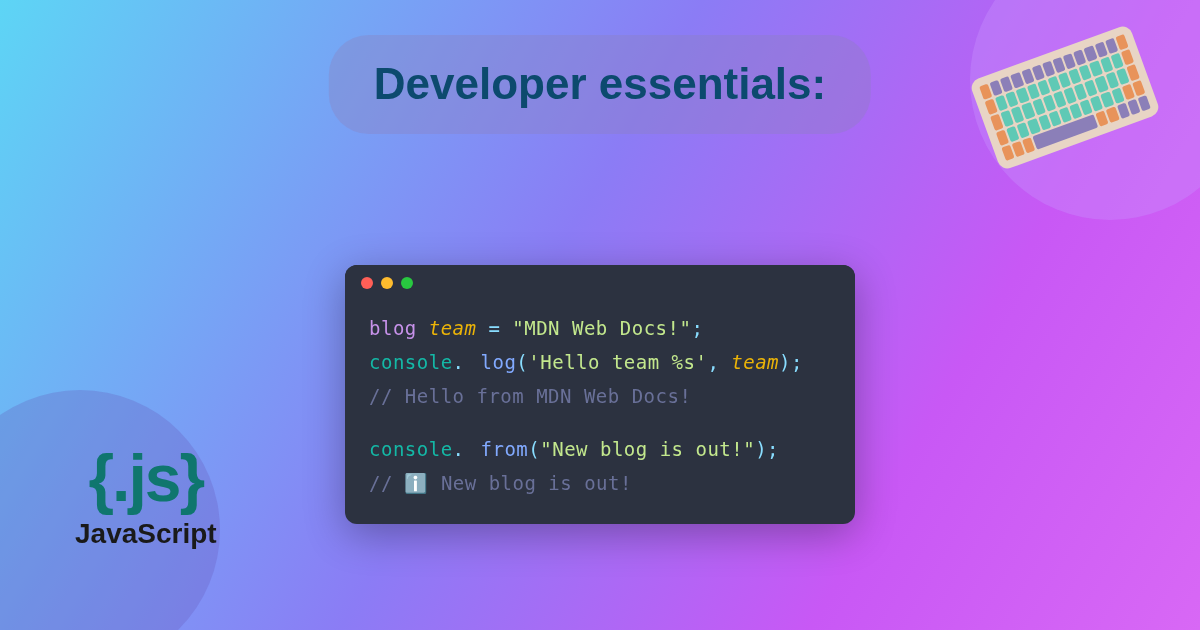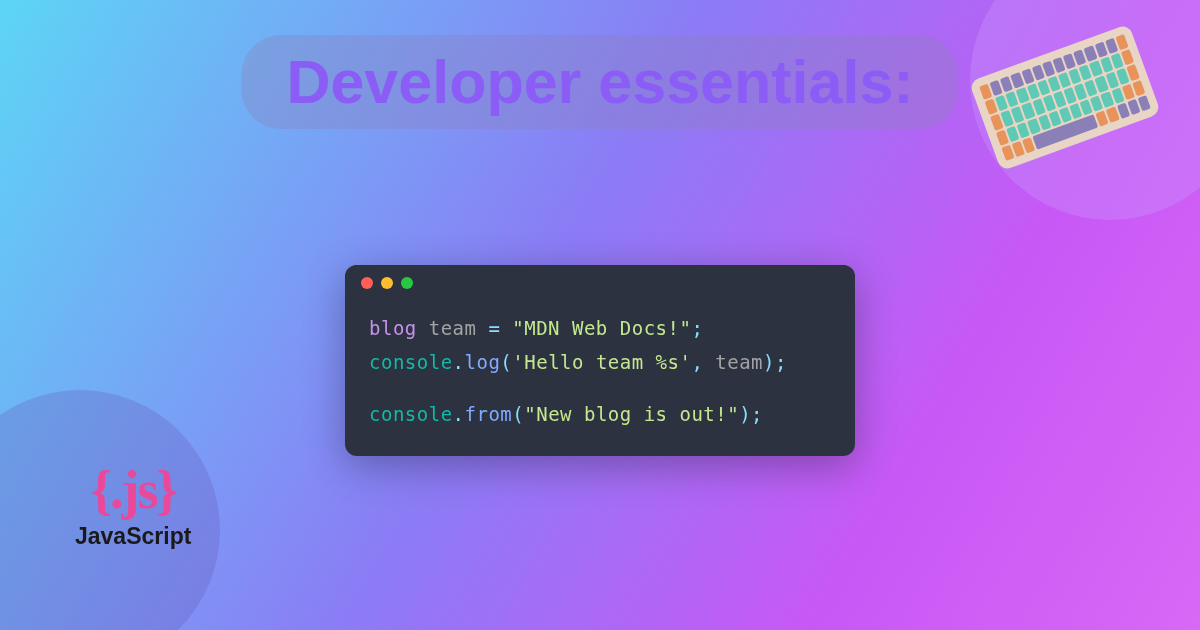--- a/index.html
+++ b/index.html
@@ -33,26 +33,26 @@
     }
     .title-wrap {
       position: absolute;
       top: 35px;
       left: 50%;
       transform: translateX(-50%);
       text-align: center;
     }
     .t-row {
       background: rgba(140, 130, 190, 0.35);
-      color: #8b5cf6;
-      font-size: 61px;
+      color: #0c4a6e;
+      font-size: 44px;
       font-weight: 800;
       line-height: 1.15;
       border-radius: 40px;
-      padding: 12px 45px;
+      padding: 24px 45px;
       display: inline-block;
       white-space: nowrap;
     }
 
     .keyboard {
       position: absolute;
       top: 50px;
       right: 50px;
       width: 170px;
       height: 95px;
@@ -80,28 +80,28 @@
     .kb-key.teal { background: #5fc9b5; }
     .kb-key.purple { background: #8b7fb8; }
 
     .js-badge {
       position: absolute;
       bottom: 80px;
       left: 75px;
       text-align: center;
     }
     .js-logo {
-      font-size: 54px;
+      font-size: 66px;
       font-weight: 900;
-      color: #ec4899;
-      font-family: Liberation Serif, serif;
+      color: #0f766e;
+      font-family: Liberation Sans, sans-serif;
       letter-spacing: -2px;
     }
     .js-label {
-      font-size: 23px;
+      font-size: 28px;
       font-weight: 700;
       color: #1a1a1a;
       margin-top: 2px;
     }
 
     .code-window {
       position: absolute;
       top: 265px;
       left: 50%;
       transform: translateX(-50%);
@@ -126,25 +126,25 @@
 
     .code-body {
       padding: 10px 24px 24px;
       font-family: 'SF Mono', 'Menlo', 'Consolas', monospace;
       font-size: 19px;
       line-height: 1.8;
       letter-spacing: 0.5px;
     }
     .code-line { white-space: pre; }
     .kw { color: #c792ea; }
-    .var { color: #a3a3a3; }
+    .var { color: #eab308; font-style: italic; }
     .str { color: #c3e88d; }
     .obj { color: #14b8a6; }
     .punct { color: #89ddff; }
-    .method { color: #82aaff; }
+    .method { color: #82aaff; margin-left: 16px; }
     .dot-op { color: #89ddff; }
     .comment { color: #697098; }
     .gap { height: 18px; }
   </style>
 </head>
 <body>
 
 <div class="circle-top-right"></div>
 <div class="circle-bottom-left"></div>
 
@@ -232,16 +232,18 @@
 
 <div class="code-window">
   <div class="window-chrome">
     <div class="dot red"></div>
     <div class="dot yellow"></div>
     <div class="dot green"></div>
   </div>
   <div class="code-body">
     <div class="code-line"><span class="kw">blog</span><span class="var"> team </span><span class="punct">= </span><span class="str">"MDN Web Docs!"</span><span class="punct">;</span></div>
     <div class="code-line"><span class="obj">console</span><span class="dot-op">.</span><span class="method">log</span><span class="punct">(</span><span class="str">'Hello team %s'</span><span class="punct">, </span><span class="var">team</span><span class="punct">);</span></div>
+    <div class="code-line comment">// Hello from MDN Web Docs!</div>
     <div class="gap"></div>
     <div class="code-line"><span class="obj">console</span><span class="dot-op">.</span><span class="method">from</span><span class="punct">(</span><span class="str">"New blog is out!"</span><span class="punct">);</span></div>
+    <div class="code-line comment">// ℹ️ New blog is out!</div>
   </div>
 </div>
 
 </body></html>

